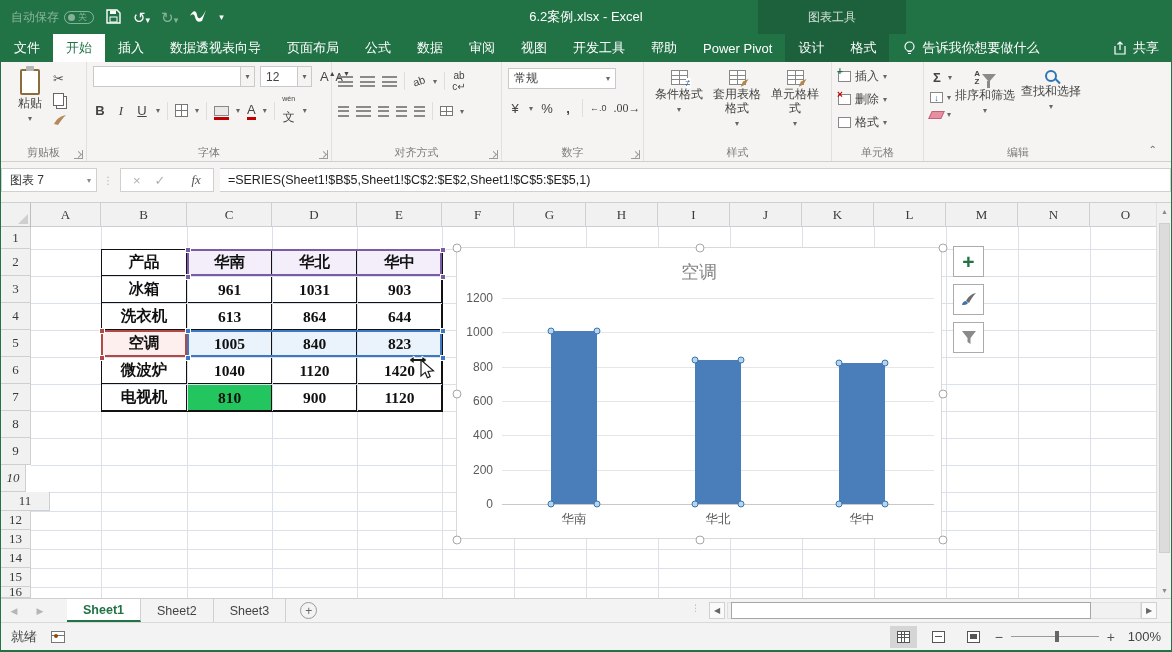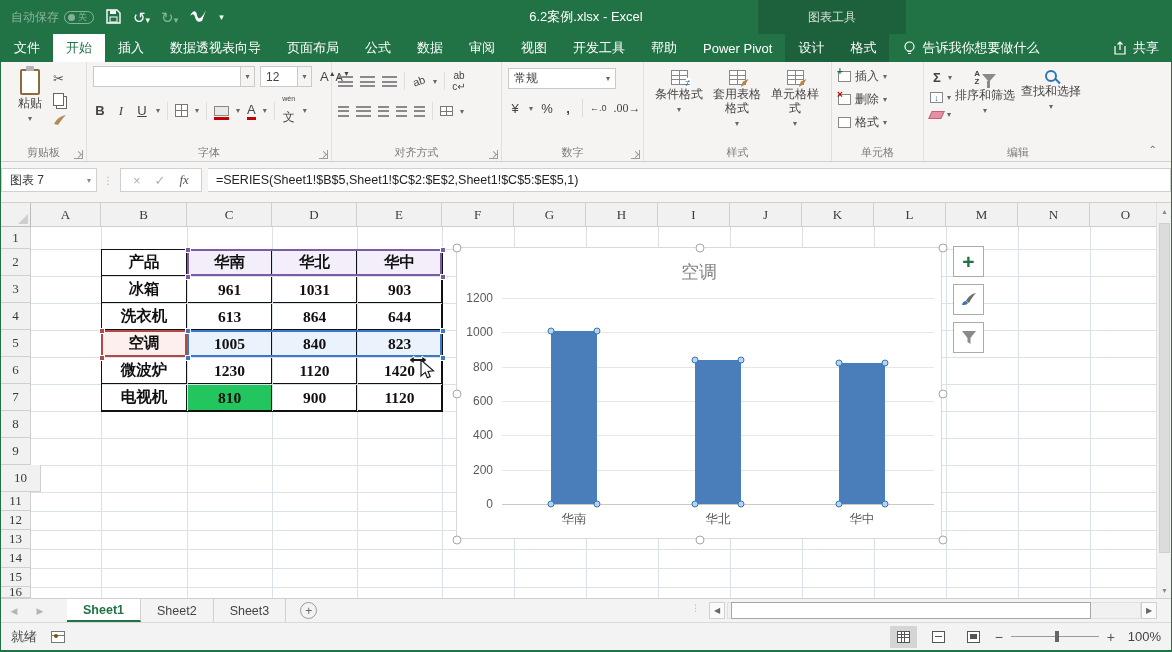--- a/index.html
+++ b/index.html
@@ -81,21 +81,21 @@
   .mag { width:12px; height:12px; border:2px solid #2e75b6; border-radius:50%; position:relative; }
   .mag:after { content:""; position:absolute; width:7px; height:2px; background:#2e75b6; transform:rotate(45deg); right:-6px; bottom:-2px; }
   .collapse { position:absolute; right:14px; bottom:6px; color:#666; font-size:10px; }
 
   
   #formulabar { position:absolute; left:0; top:162px; width:100%; height:41px; background:#f5f4f2; display:flex; align-items:center; padding:0 0 4px 0; border-bottom:1px solid #cfcfcf; }
   .namebox { width:96px; height:24px; background:#fff; border:1px solid #d0d0d0; display:flex; align-items:center; padding-left:8px; font-size:12px; color:#333; position:relative; margin-left:0; }
   .namebox .nb-dd { position:absolute; right:5px; font-size:8px; color:#888; }
   .fb-dots { color:#b0b0b0; font-size:10px; padding:0 6px; letter-spacing:1px; }
   .fb-btns { height:24px; background:#fff; border:1px solid #d0d0d0; display:flex; align-items:center; gap:14px; padding:0 12px; color:#999; }
-  .fx { font-family:"Liberation Serif",serif; font-style:italic; color:#555; font-size:13px; }
+  .fx { font-family:"Liberation Serif",serif; font-style:italic; color:#555; font-size:13px;margin-left:12px; }
   .fb-input { flex:1; height:24px; background:#fff; border:1px solid #d0d0d0; border-left:none; margin-left:6px; display:flex; align-items:center; padding-left:8px; font-size:12.5px; color:#222; }
 
   
   #sheet { position:absolute; left:0; top:203px; width:100%; height:395px; background:#fff; overflow:hidden; }
   .colhead, .rowhead { position:absolute; background:#f1f1f1; border-right:1px solid #cfcfcf; border-bottom:1px solid #cfcfcf;
       display:flex; align-items:center; justify-content:center; font-family:"Liberation Serif",serif; font-size:13px; color:#3a3a3a; }
   #corner { position:absolute; left:0; top:0; width:30px; height:24px; background:#f1f1f1; border-right:1px solid #bdbdbd; border-bottom:1px solid #bdbdbd; }
   #corner:after { content:""; position:absolute; right:2px; bottom:2px; border-left:10px solid transparent; border-bottom:10px solid #cfcfcf; }
   .gl { position:absolute; background:#dbe1ea; }
   .tcell { position:absolute; display:flex; align-items:center; justify-content:center;
@@ -462,22 +462,22 @@
     <div id="rowheads">
         <div class="rowhead" style="left: 0px; top: 24px; width: 30px; height: 22px;">1</div>
         <div class="rowhead" style="left: 0px; top: 46px; width: 30px; height: 27px;">2</div>
         <div class="rowhead" style="left: 0px; top: 73px; width: 30px; height: 27px;">3</div>
         <div class="rowhead" style="left: 0px; top: 100px; width: 30px; height: 27px;">4</div>
         <div class="rowhead" style="left: 0px; top: 127px; width: 30px; height: 27px;">5</div>
         <div class="rowhead" style="left: 0px; top: 154px; width: 30px; height: 27px;">6</div>
         <div class="rowhead" style="left: 0px; top: 181px; width: 30px; height: 27px;">7</div>
         <div class="rowhead" style="left: 0px; top: 208px; width: 30px; height: 27px;">8</div>
         <div class="rowhead" style="left: 0px; top: 235px; width: 30px; height: 27px;">9</div>
-        <div class="rowhead" style="left: 0px; top: 262px; width: 40px; height: 27px;">10</div>
-        <div class="rowhead" style="left: 0px; top: 289px; width: 30px; height: 19px;">11</div>
+        <div class="rowhead" style="left: 0px; top: 262px; width: 25px; height: 27px; font-style: italic;">10</div>
+        <div class="rowhead" style="left: 0px; top: 289px; width: 49px; height: 19px;">11</div>
         <div class="rowhead" style="left: 0px; top: 308px; width: 30px; height: 19px;">12</div>
         <div class="rowhead" style="left: 0px; top: 327px; width: 30px; height: 19px;">13</div>
         <div class="rowhead" style="left: 0px; top: 346px; width: 30px; height: 19px;">14</div>
         <div class="rowhead" style="left: 0px; top: 365px; width: 30px; height: 19px;">15</div>
         <div class="rowhead" style="left: 0px; top: 384px; width: 30px; height: 11px;">16</div>
       </div>
     <div id="tablecells">
         <div class="tcell" style="left: 101px; top: 47px; width: 85px; height: 26px; background: rgb(255, 255, 255);">产品</div>
         <div class="tcell" style="left: 187px; top: 47px; width: 84px; height: 26px; background: rgb(244, 238, 250);">华南</div>
         <div class="tcell" style="left: 272px; top: 47px; width: 84px; height: 26px; background: rgb(244, 238, 250);">华北</div>
@@ -488,21 +488,21 @@
         <div class="tcell" style="left: 357px; top: 74px; width: 84px; height: 26px; background: rgb(255, 255, 255);">903</div>
         <div class="tcell" style="left: 101px; top: 101px; width: 85px; height: 26px; background: rgb(255, 255, 255);">洗衣机</div>
         <div class="tcell" style="left: 187px; top: 101px; width: 84px; height: 26px; background: rgb(255, 255, 255);">613</div>
         <div class="tcell" style="left: 272px; top: 101px; width: 84px; height: 26px; background: rgb(255, 255, 255);">864</div>
         <div class="tcell" style="left: 357px; top: 101px; width: 84px; height: 26px; background: rgb(255, 255, 255);">644</div>
         <div class="tcell" style="left: 101px; top: 128px; width: 85px; height: 26px; background: rgb(253, 239, 238);">空调</div>
         <div class="tcell" style="left: 187px; top: 128px; width: 84px; height: 26px; background: rgb(234, 242, 251);">1005</div>
         <div class="tcell" style="left: 272px; top: 128px; width: 84px; height: 26px; background: rgb(234, 242, 251);">840</div>
         <div class="tcell" style="left: 357px; top: 128px; width: 84px; height: 26px; background: rgb(234, 242, 251);">823</div>
         <div class="tcell" style="left: 101px; top: 155px; width: 85px; height: 26px; background: rgb(255, 255, 255);">微波炉</div>
-        <div class="tcell" style="left: 187px; top: 155px; width: 84px; height: 26px; background: rgb(255, 255, 255);">1230</div>
+        <div class="tcell" style="left: 187px; top: 155px; width: 84px; height: 26px; background: rgb(255, 255, 255);">1040</div>
         <div class="tcell" style="left: 272px; top: 155px; width: 84px; height: 26px; background: rgb(255, 255, 255);">1120</div>
         <div class="tcell" style="left: 357px; top: 155px; width: 84px; height: 26px; background: rgb(255, 255, 255);">1420</div>
         <div class="tcell" style="left: 101px; top: 182px; width: 85px; height: 26px; background: rgb(255, 255, 255);">电视机</div>
         <div class="tcell" style="left: 187px; top: 182px; width: 84px; height: 26px; background: #22c55e;">810</div>
         <div class="tcell" style="left: 272px; top: 182px; width: 84px; height: 26px; background: rgb(255, 255, 255);">900</div>
         <div class="tcell" style="left: 357px; top: 182px; width: 84px; height: 26px; background: rgb(255, 255, 255);">1120</div>
       </div>
     <div id="overlays">
         <div class="rangebox" style="left: 100px; top: 46px; width: 342px; height: 163px; border: 1px solid rgb(17, 17, 17);"></div>
         <div class="rangebox" style="left: 186px; top: 46px; width: 255px; height: 27px; border: 2px solid rgb(122, 91, 166);">

